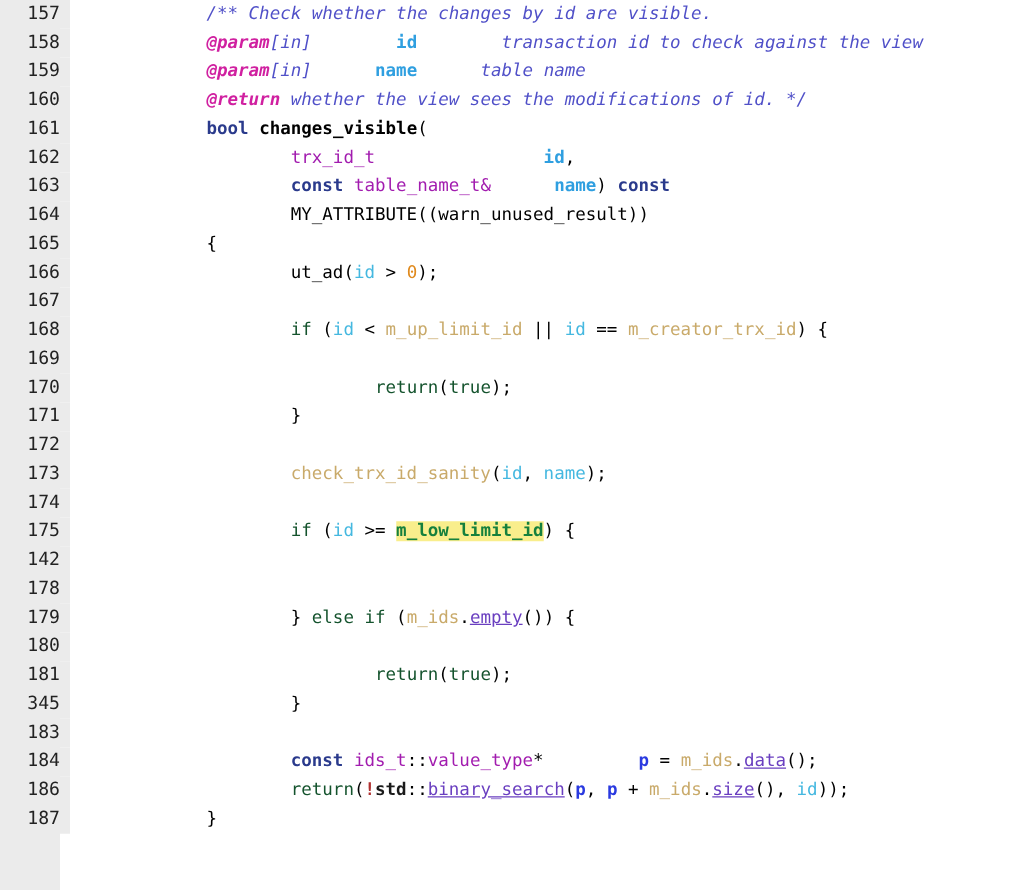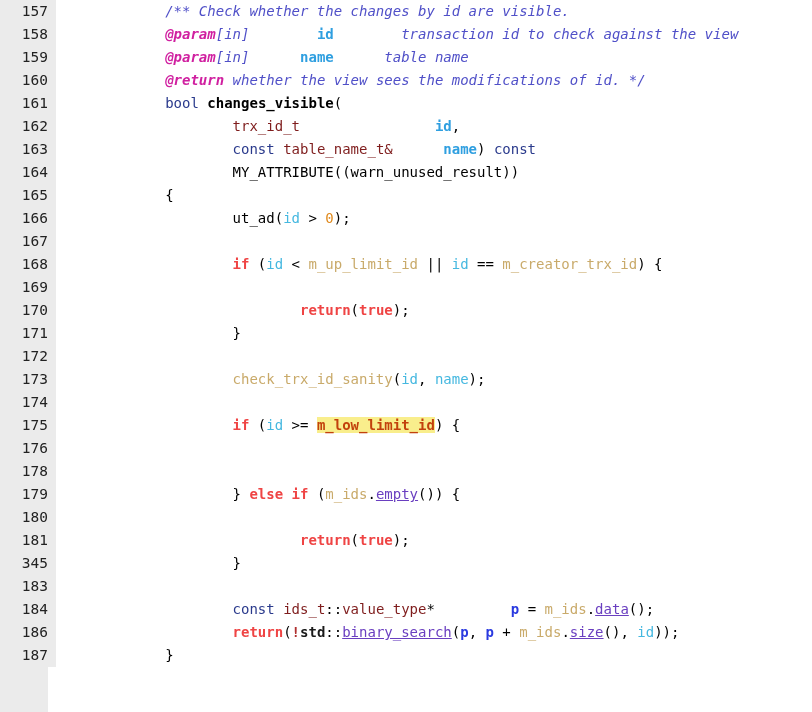--- a/index.html
+++ b/index.html
@@ -65,38 +65,38 @@
     vertical-align: top;
     white-space: pre;
     color: #000000;
     background: #ffffff;
   }
 
   
   .t-comment   { color: #5050c8; font-style: italic; }
   .t-doctag    { color: #d020a0; font-style: italic; font-weight: bold; }
   .t-docparam  { color: #2f9fe0; font-weight: bold; }
-  .t-keyword   { color: #2a3a8c; }
-  .t-kw-bold   { color: #ef4444; font-weight: bold; }
+  .t-keyword   { color: #2a3a8c; font-weight: bold; }
+  .t-kw-bold   { color: #14532d; font-weight: normal; }
   .t-fname     { color: #000000; font-weight: bold; }
-  .t-type      { color: #7f1d1d; }
+  .t-type      { color: #a21caf; }
   .t-var       { color: #2f9fe0; font-weight: bold; }
   .t-ident     { color: #45b8e0; }
   .t-member    { color: #c9aa6a; margin-top: 45px; }
   .t-method    { color: #6a3fc0; text-decoration: underline; }
   .t-number    { color: #e08a1e; }
   .t-plain     { color: #000000; }
   .t-macro     { color: #000000; margin-top: 16px; }
   .t-bang      { color: #b03030; font-weight: bold; }
   .t-std       { color: #1a1a1a; font-weight: bold; }
   .t-pvar      { color: #2a3ae0; font-weight: bold; }
 
   .hl-search {
     background: #f9ee8c;
-    color: #c2410c;
+    color: #15803d;
     font-weight: bold;
   }
 </style>
 </head>
 <body>
 
 <div id="code-viewer">
   <div id="gutter-bg"></div>
   <table id="code-table">
     <tbody id="code-body">
@@ -170,21 +170,21 @@
         </tr>
         <tr class="code-line">
           <td class="line-number">174</td>
           <td class="line-content">&nbsp;</td>
         </tr>
         <tr class="code-line">
           <td class="line-number">175</td>
           <td class="line-content"><span class="t-plain">                    </span><span class="t-kw-bold">if</span><span class="t-plain"> (</span><span class="t-ident">id</span><span class="t-plain"> &gt;= </span><span class="hl-search">m_low_limit_id</span><span class="t-plain">) {</span></td>
         </tr>
         <tr class="code-line">
-          <td class="line-number">176</td>
+          <td class="line-number">142</td>
           <td class="line-content">&nbsp;</td>
         </tr>
         <tr class="code-line">
           <td class="line-number">178</td>
           <td class="line-content">&nbsp;</td>
         </tr>
         <tr class="code-line">
           <td class="line-number">179</td>
           <td class="line-content"><span class="t-plain">                    </span><span class="t-plain">} </span><span class="t-kw-bold">else if</span><span class="t-plain"> (</span><span class="t-member">m_ids</span><span class="t-plain">.</span><span class="t-method">empty</span><span class="t-plain">()) {</span></td>
         </tr>

